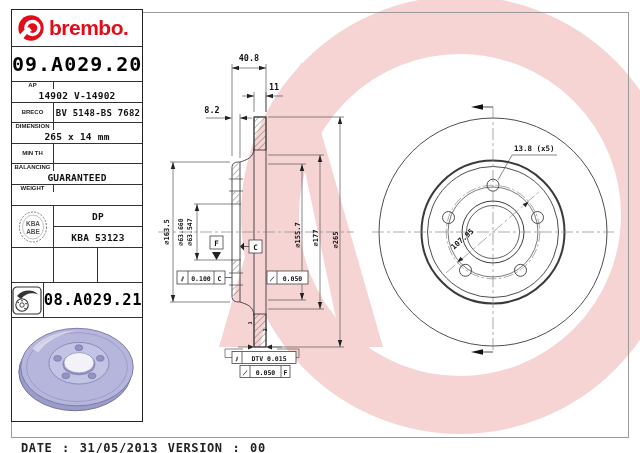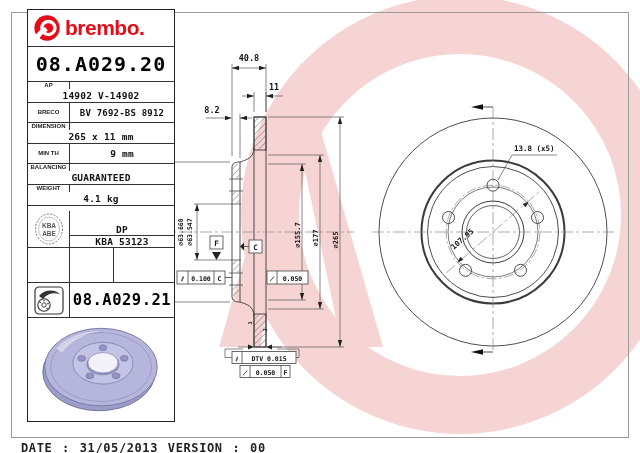--- a/index.html
+++ b/index.html
@@ -1,38 +1,38 @@
 <!DOCTYPE html>
 <html><head>
 <meta charset="utf-8">
 <style>
   html,body{margin:0;padding:0;}
   body{width:640px;height:453px;position:relative;background:#fff;overflow:hidden;
        font-family:"Liberation Sans",sans-serif;}
   .frame{position:absolute;left:11px;top:12px;width:616px;height:424px;border:1px solid #9a9a9a;}
   svg.layer{position:absolute;left:0;top:0;}
   
-  .panel{position:absolute;left:11px;top:9px;width:148px;background:#14532d;
-         border:1px solid #222;box-sizing:border-box;z-index:5;margin-left:16px;}
+  .panel{position:absolute;left:11px;top:9px;width:132px;background:#14532d;
+         border:1px solid #222;box-sizing:border-box;z-index:5;}
   .row{display:flex;border-bottom:1px solid #333;box-sizing:border-box;background:#fff;}
   .row:last-child{border-bottom:none;}
   .lbl{width:42px;border-right:1px solid #333;box-sizing:border-box;
        font-size:6px;font-weight:bold;color:#222;display:flex;align-items:center;
        justify-content:center;text-align:center;line-height:1.1;}
   .val{flex:1;font-family:"DejaVu Sans Mono",monospace;font-weight:bold;font-size:9.5px;
        color:#111;display:flex;align-items:center;justify-content:center;letter-spacing:.2px;white-space:nowrap;}
   .logo-row{height:37px;display:flex;align-items:center;padding-left:4px;gap:3px;}
   .wordmark{color:#e20d18;font-weight:bold;font-size:21px;letter-spacing:-.5px;}
   .pn-row{height:35px;}
   .pn{flex:1;display:flex;align-items:center;justify-content:center;
       font-family:"DejaVu Sans Mono",monospace;font-weight:bold;font-size:20px;
       letter-spacing:1px;color:#000;}
   .spec{height:20px;}
   .spec.t{height:21px;flex-direction:column;}
-  .kba-row{height:42px;align-items:flex-end;}
+  .kba-row{height:42px;}
   .kba-right{flex:1;display:flex;flex-direction:column;}
   .kba-right .val{flex:1;}
   .kba-right .val:first-child{border-bottom:1px solid #333;}
   .split-row{height:35px;}
   .split-a{width:44px;border-right:1px solid #333;box-sizing:border-box;}
   .split-b{flex:1;}
   .variant-row{height:35px;}
   .pn2{flex:1;display:flex;align-items:center;justify-content:center;
        font-family:"DejaVu Sans Mono",monospace;font-weight:bold;font-size:15.5px;
        letter-spacing:.5px;color:#000;text-align:right;}
@@ -219,46 +219,44 @@
     <svg width="30" height="30" viewBox="0 0 32 32">
       <circle cx="16" cy="16" r="13.5" fill="#e20d18"></circle>
       <circle cx="17.5" cy="16" r="8.8" fill="#fff"></circle>
       <circle cx="17.5" cy="16" r="5.2" fill="#e20d18"></circle>
       <path d="M3,25 C7,19 10,17 14,15 L17,19 C12,21 9,25 7,29 Z" fill="#fff"></path>
     </svg>
     <span class="wordmark">brembo.</span>
   </div>
 
   <div class="row pn-row">
-    <div class="pn">08.A029.20</div>
+    <div class="pn">09.A029.20</div>
   </div>
 
   <div class="row spec t">
     <div class="lbl">AP</div>
     <div class="val">14902 V-14902</div>
   </div>
   <div class="row spec">
     <div class="lbl">BRECO</div>
-    <div class="val" style="font-size:9px">BV 7692-BS 8912</div>
+    <div class="val" style="font-size:9px">BV 5148-BS 7682</div>
   </div>
   <div class="row spec t">
     <div class="lbl">DIMENSION</div>
-    <div class="val">265 x 11 mm</div>
+    <div class="val">265 x 14 mm</div>
   </div>
   <div class="row spec">
     <div class="lbl">MIN TH</div>
-    <div class="val">9 mm</div>
   </div>
   <div class="row spec t">
     <div class="lbl">BALANCING</div>
     <div class="val">GUARANTEED</div>
   </div>
   <div class="row spec t">
     <div class="lbl">WEIGHT</div>
-    <div class="val">4.1 kg</div>
   </div>
 
   <div class="row kba-row">
     <div class="lbl">
       <svg width="32" height="36" viewBox="0 0 32 36">
         <ellipse cx="16" cy="18" rx="13.5" ry="15" fill="none" stroke="#777" stroke-width="1" stroke-dasharray="2 1.4"></ellipse>
         <ellipse cx="16" cy="18" rx="10.5" ry="12" fill="none" stroke="#999" stroke-width="0.6"></ellipse>
         <text x="16" y="16.5" text-anchor="middle" font-size="6.5" font-weight="bold" fill="#555">KBA</text>
         <text x="16" y="24.5" text-anchor="middle" font-size="6.5" font-weight="bold" fill="#555">ABE</text>
       </svg>

